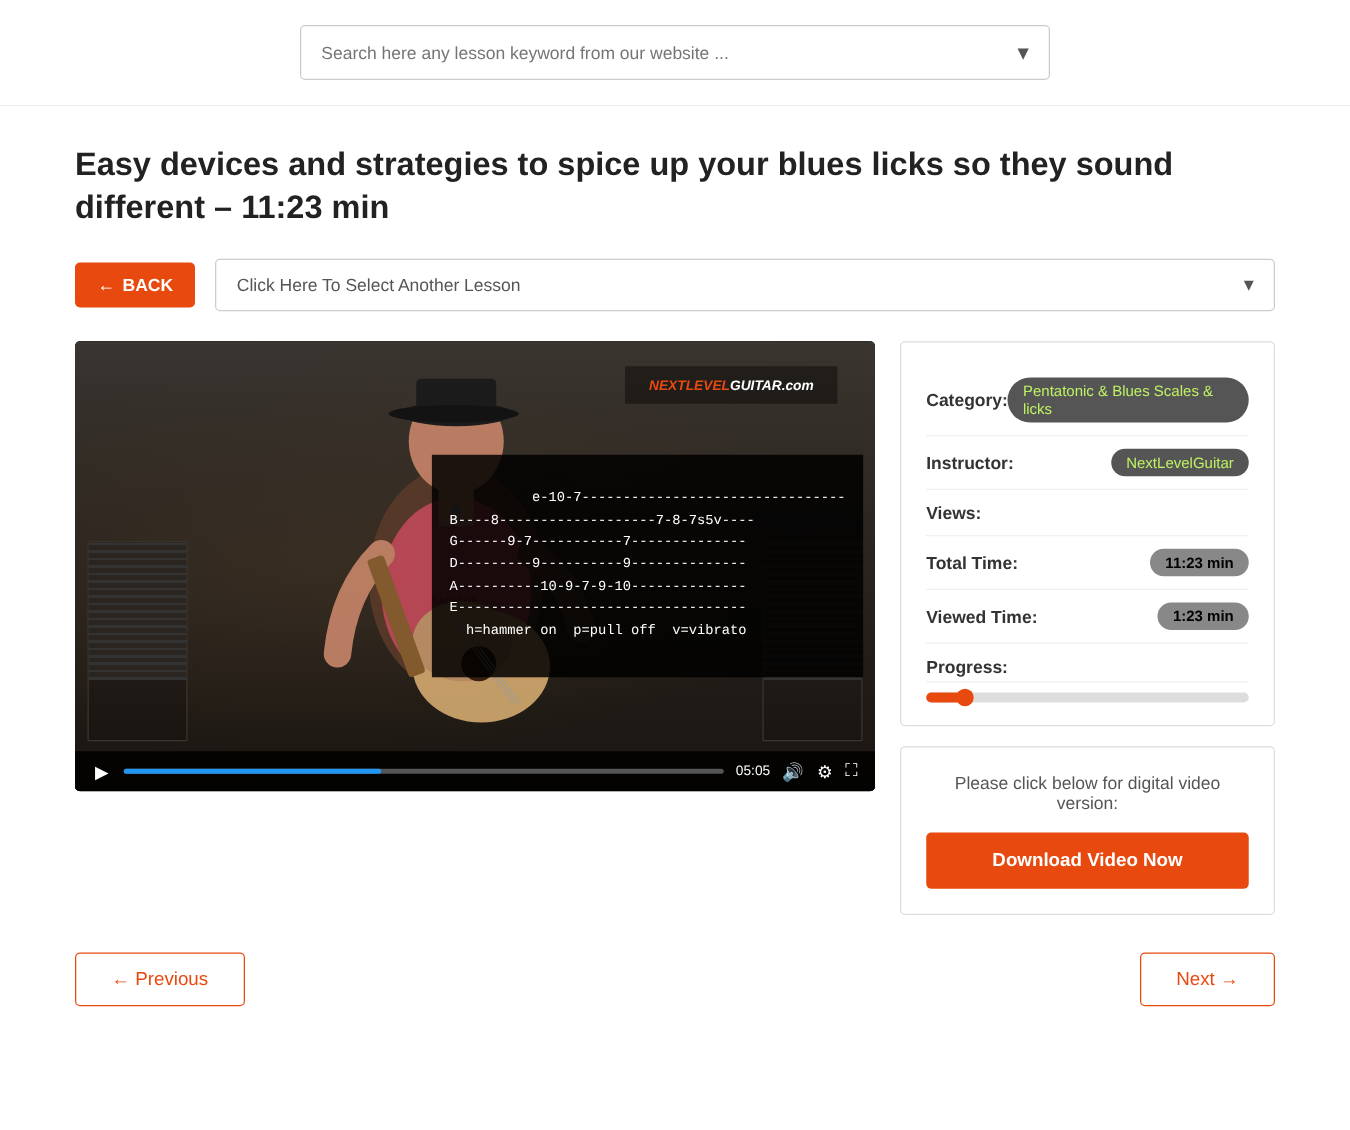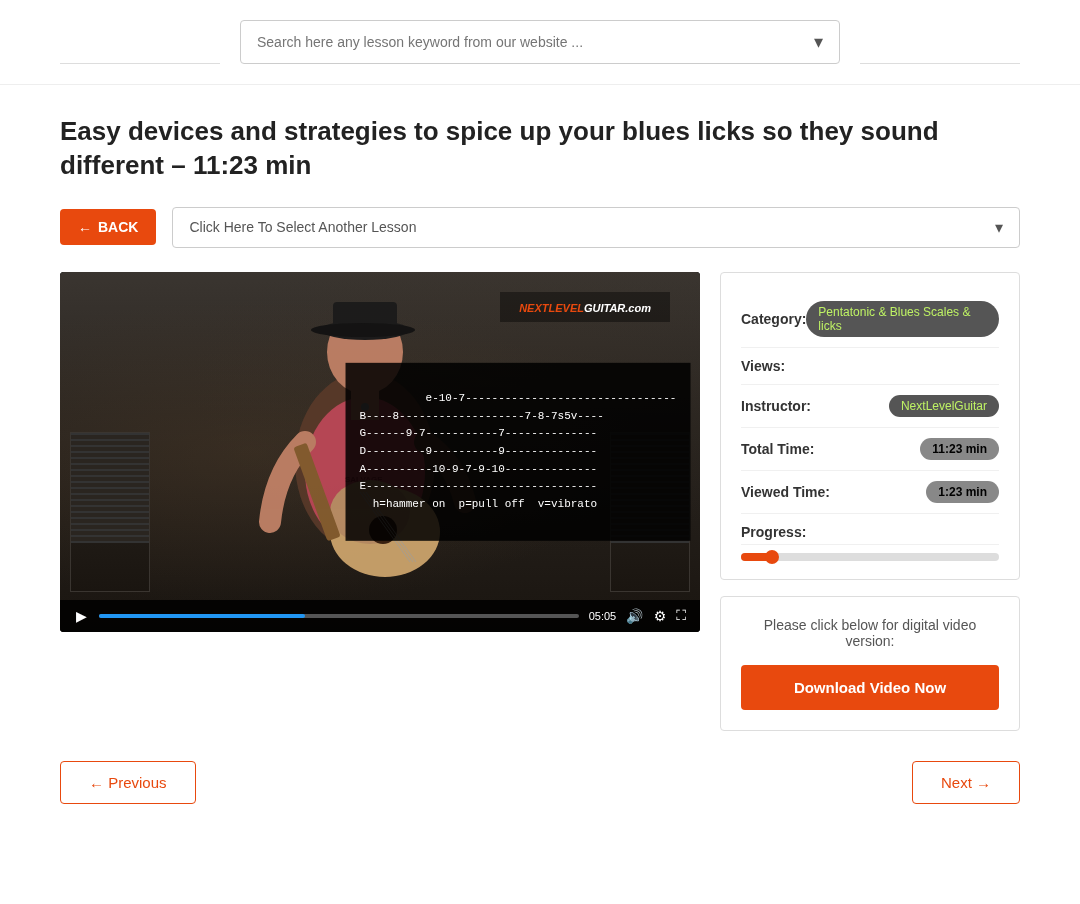--- a/index.html
+++ b/index.html
@@ -5,24 +5,25 @@
     * { box-sizing: border-box; margin: 0; padding: 0; }
     body {
       font-family: -apple-system, BlinkMacSystemFont, 'Segoe UI', sans-serif;
       background: #fff;
       color: #333;
     }
 
     .header-search-bar {
       display: flex;
       justify-content: center;
-      align-items: flex-end;
+      align-items: center;
       padding: 20px 60px;
       border-bottom: 1px solid #eee;
       position: relative;
+      flex-direction: column;
     }
     .header-line {
       flex: 1;
       height: 1px;
       background: #ddd;
     }
     .search-container {
       display: flex;
       align-items: center;
       border: 1px solid #ccc;
@@ -471,27 +472,27 @@
     <div class="sidebar-info">
 
       <div class="info-card">
 
         <div class="info-row">
           <span class="info-label">Category:</span>
           <span class="badge-dark">Pentatonic &amp; Blues Scales &amp; licks</span>
         </div>
 
         <div class="info-row">
+          <span class="info-label">Instructor:</span>
+          <span class="badge-dark">NextLevelGuitar</span>
+        </div>
+
+        <div class="info-row">
           <span class="info-label">Views:</span>
           <span></span>
-        </div>
-
-        <div class="info-row">
-          <span class="info-label">Instructor:</span>
-          <span class="badge-dark">NextLevelGuitar</span>
         </div>
 
         <div class="info-row">
           <span class="info-label">Total Time:</span>
           <span class="badge-gray">11:23 min</span>
         </div>
 
         <div class="info-row">
           <span class="info-label">Viewed Time:</span>
           <span class="badge-gray">1:23 min</span>

